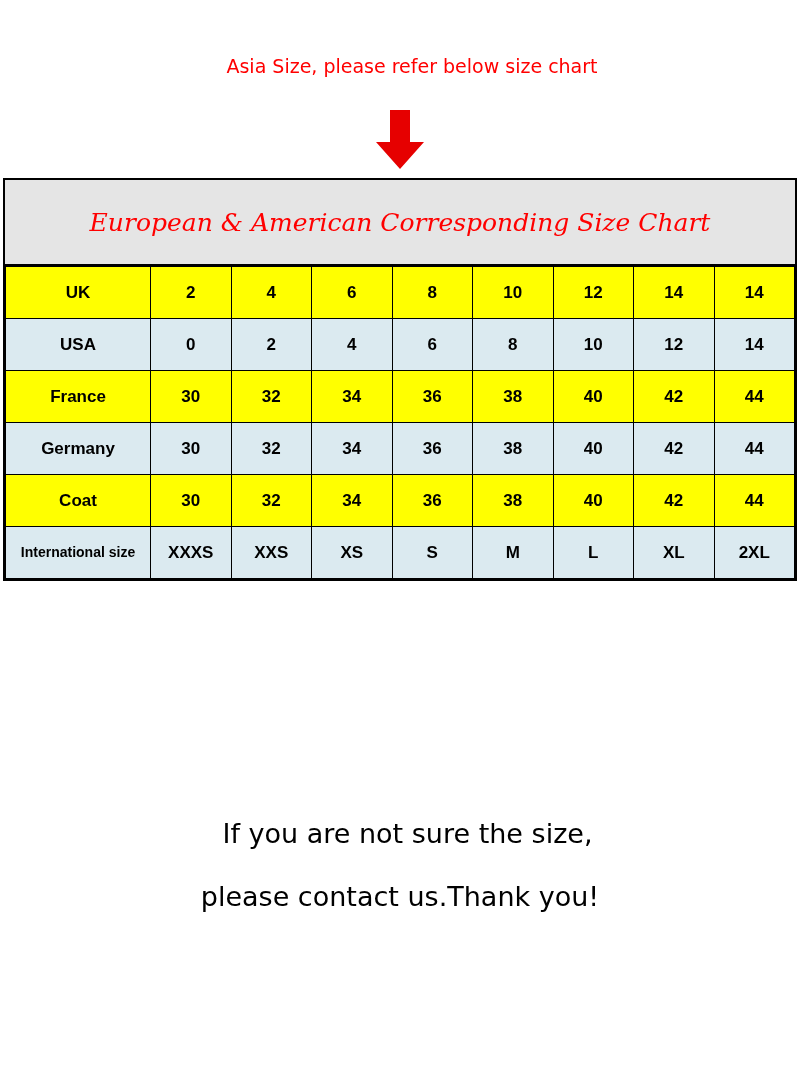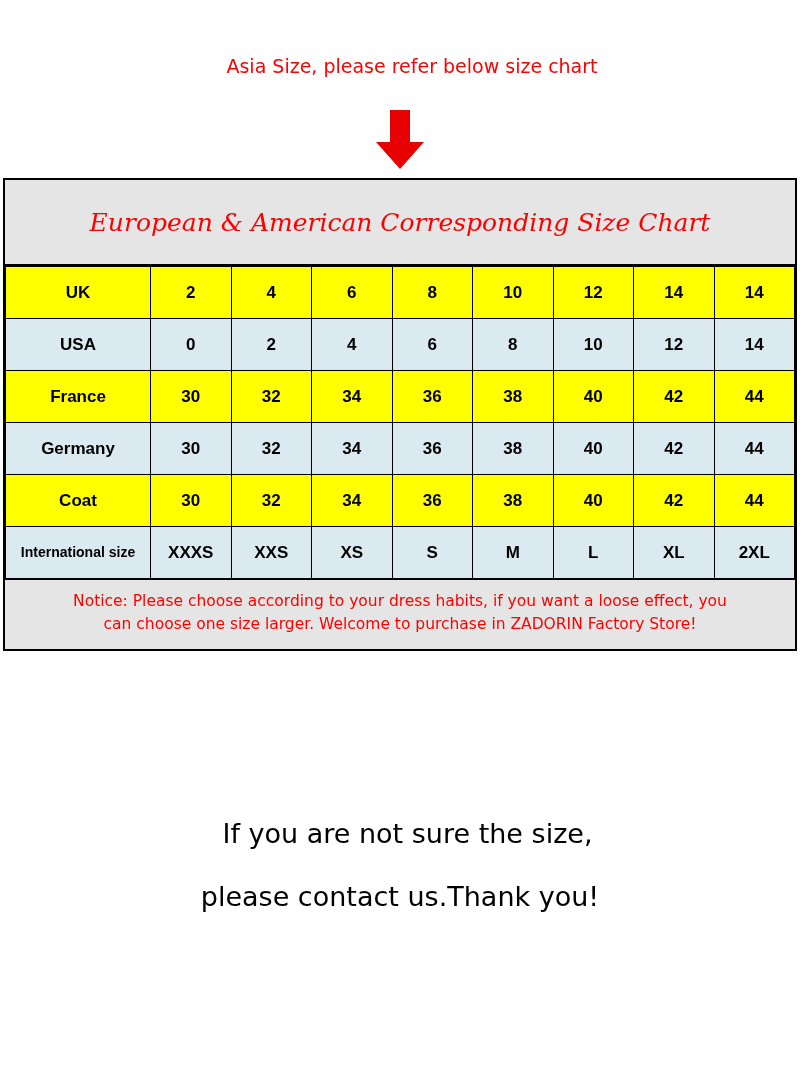--- a/index.html
+++ b/index.html
@@ -229,24 +229,20 @@
           <td>XS</td>
           <td>S</td>
           <td>M</td>
           <td>L</td>
           <td>XL</td>
           <td>2XL</td>
         </tr>
       </tbody>
     </table>
 
-    <div class="notice">
-      <span class="line">Notice:  Please choose according to your dress habits, if you want a loose effect,  you</span>
-      <span class="line">can choose one size larger. Welcome to purchase in ZADORIN Factory Store!</span>
-    </div>
   </div>
 
   <div class="footer">
     <span class="l1">If you are not sure the size,</span>
     <span class="l2">please contact us.Thank you!</span>
   </div>
 
 </div>
 
 </body></html>

